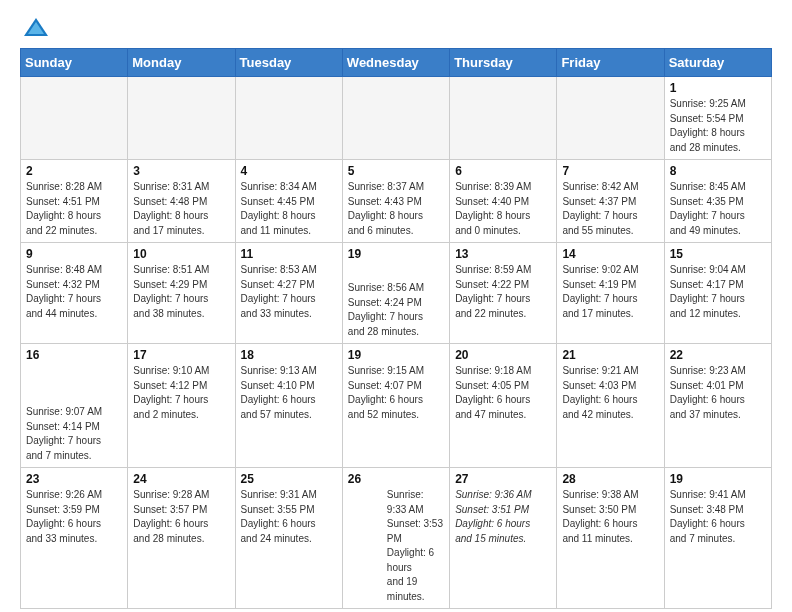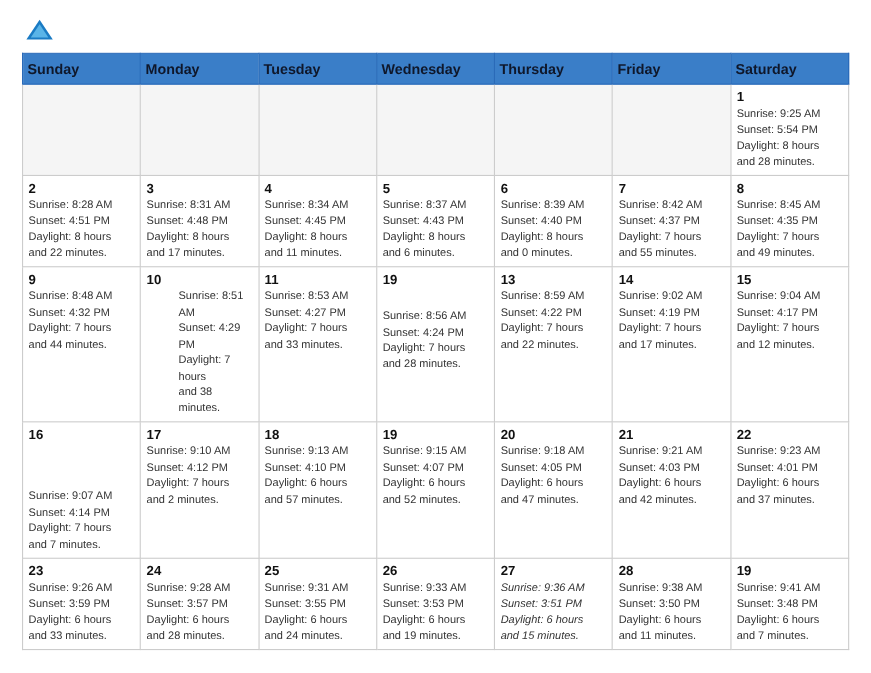--- a/index.html
+++ b/index.html
@@ -59,21 +59,21 @@
       color: #444;
       margin-top: 2px;
     }
     .calendar {
       width: 100%;
       border-collapse: collapse;
       border: 1px solid #ccc;
     }
     .calendar th {
       background: #3a7ec8;
-      color: #0f172a;
+      color: #ffffff;
       font-size: 13px;
       font-weight: bold;
       padding: 6px 4px;
       text-align: left;
       border: 1px solid #2a6ab8;
     }
     .calendar td {
       vertical-align: top;
       border: 1px solid #ccc;
       padding: 4px 5px;
@@ -207,21 +207,21 @@
         <tr class="week-row">
           <td>
             <div class="day-number">9</div>
             <div class="day-info" style="white-space: pre-line;">Sunrise: 8:48 AM
 Sunset: 4:32 PM
 Daylight: 7 hours
 and 44 minutes.</div>
           </td>
           <td>
             <div class="day-number">10</div>
-            <div class="day-info" style="white-space: pre-line; margin-left: 29px;">Sunrise: 8:51 AM
+            <div class="day-info" style="white-space: pre-line;">Sunrise: 8:51 AM
 Sunset: 4:29 PM
 Daylight: 7 hours
 and 38 minutes.</div>
           </td>
           <td>
             <div class="day-number">11</div>
             <div class="day-info" style="white-space: pre-line;">Sunrise: 8:53 AM
 Sunset: 4:27 PM
 Daylight: 7 hours
 and 33 minutes.</div>
@@ -323,21 +323,21 @@
           </td>
           <td>
             <div class="day-number">25</div>
             <div class="day-info" style="white-space: pre-line;">Sunrise: 9:31 AM
 Sunset: 3:55 PM
 Daylight: 6 hours
 and 24 minutes.</div>
           </td>
           <td>
             <div class="day-number">26</div>
-            <div class="day-info" style="white-space: pre-line;">Sunrise: 9:33 AM
+            <div class="day-info" style="white-space: pre-line; margin-left: 39px;">Sunrise: 9:33 AM
 Sunset: 3:53 PM
 Daylight: 6 hours
 and 19 minutes.</div>
           </td>
           <td>
             <div class="day-number">27</div>
             <div class="day-info" style="white-space: pre-line; font-style: italic;">Sunrise: 9:36 AM
 Sunset: 3:51 PM
 Daylight: 6 hours
 and 15 minutes.</div>

